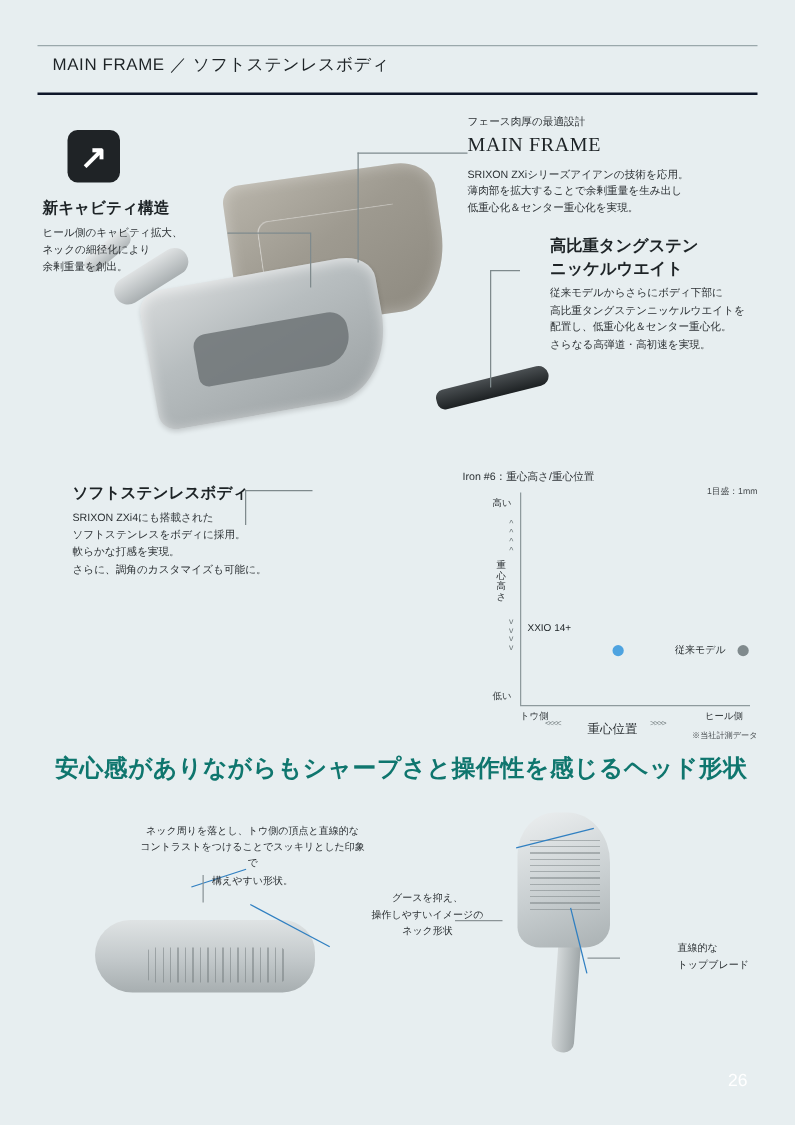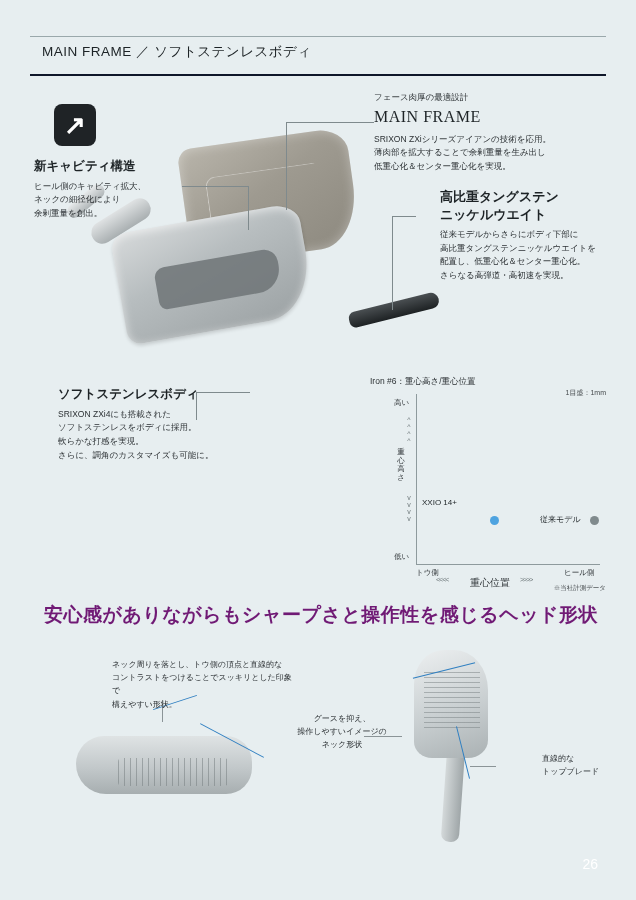--- a/index.html
+++ b/index.html
@@ -317,21 +317,21 @@
     font-size: 6.5px;
     color: #44494c;
   }
   
   .section-heading {
     position: absolute;
     left: 44px;
     top: 602px;
     font-size: 19px;
     font-weight: bold;
-    color: #701a75;
+    color: #0f766e;
     letter-spacing: 0.5px;
   }
   .bottom-area {
     position: absolute;
     left: 0;
     top: 640px;
     width: 636px;
     height: 230px;
   }
   .head-sole {
@@ -392,21 +392,21 @@
     background: linear-gradient(90deg, #d4d9da, #9fa6a8);
     border-radius: 0 0 8px 8px;
     transform: rotate(4deg);
   }
   .note {
     position: absolute;
     font-size: 8px;
     line-height: 1.65;
     color: #2c3134;
   }
-  #note-neck { left: 112px; top: 18px; width: 180px; }
+  #note-neck { left: 112px; top: 18px; width: 180px; text-align: center; }
   #note-goose { left: 282px; top: 72px; width: 120px; text-align: center; }
   #note-top { left: 494px; top: 112px; width: 110px; margin-left: 48px; }
   .blue-line {
     position: absolute;
     background: #2f7fc1;
     height: 1px;
   }
   .thin-line {
     position: absolute;
     background: #8b9497;

